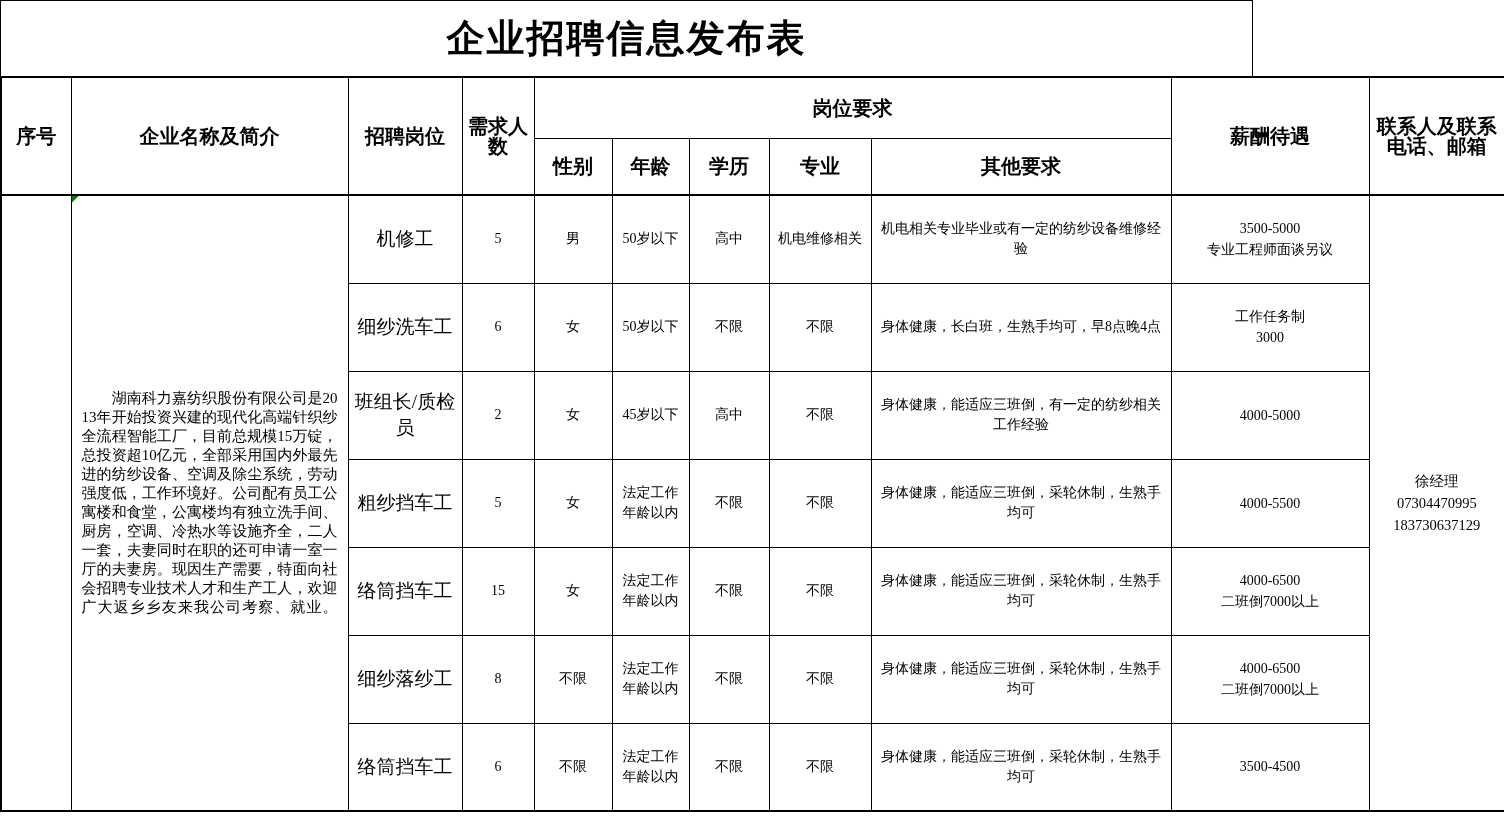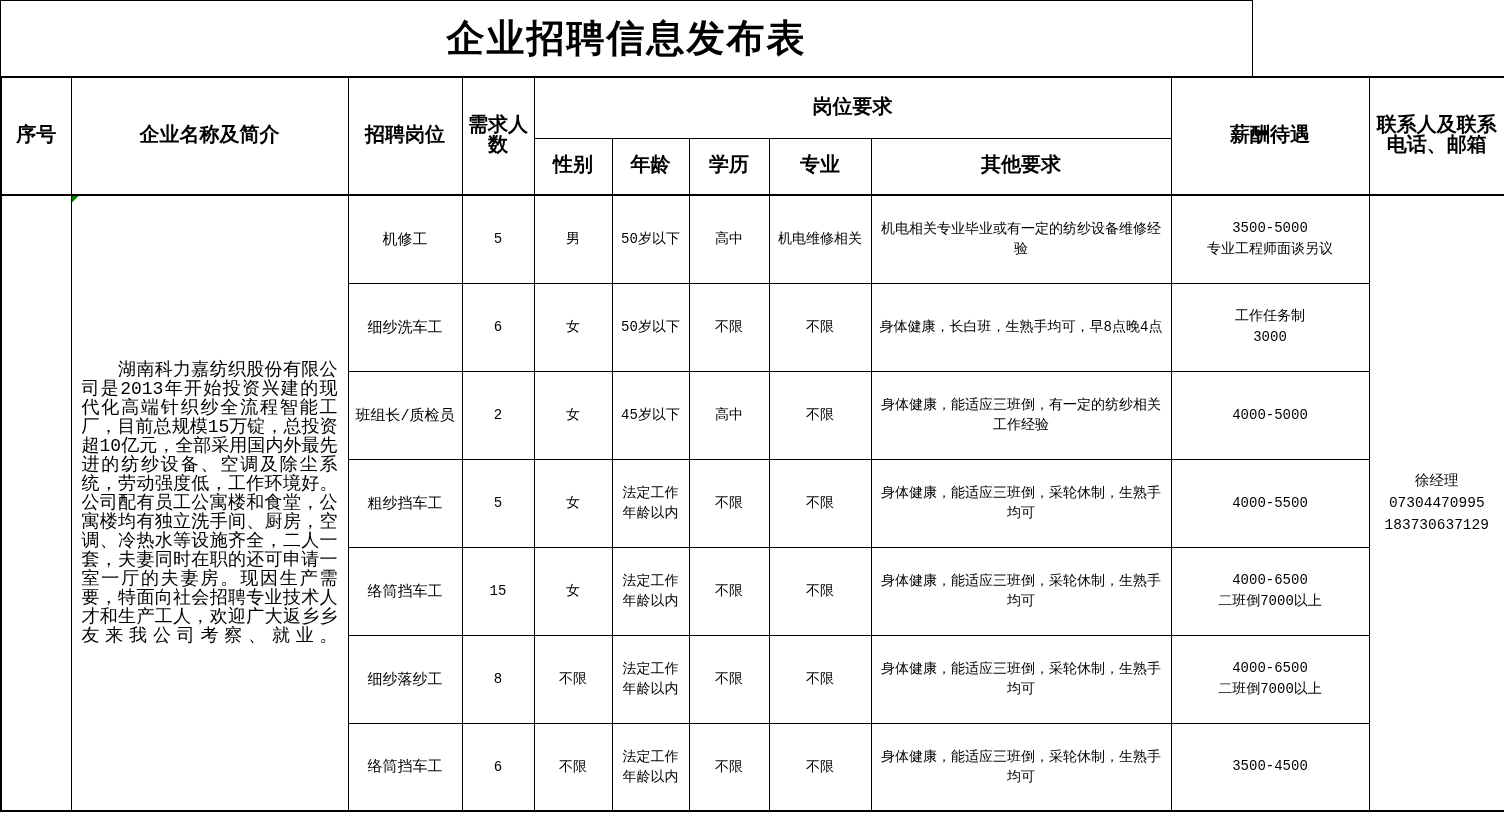--- a/index.html
+++ b/index.html
@@ -2,21 +2,21 @@
 <html><head>
 <meta charset="utf-8">
 <style>
   * { box-sizing: border-box; margin: 0; padding: 0; }
   html, body { background: #ffffff; }
   body {
     width: 1504px;
     font-family: "Liberation Serif", "DejaVu Serif", serif;
     color: #000;
   }
-  .sheet { width: 1253px; height: 817px; background: #fff; position: relative; font-family: Liberation Mono, monospace; }
+  .sheet { width: 1253px; height: 817px; background: #fff; position: relative; }
 
   .title-row {
     height: 76px;
     border: 1px solid #000;
     border-bottom: none;
     display: flex;
     align-items: center;
     justify-content: center;
   }
   .title {
@@ -46,33 +46,33 @@
   tr.hdr1 { height: 61px; }
   tr.hdr2 { height: 57px; }
   tr.datarow { height: 88px; }
 
   .company-cell {
     position: relative;
     padding: 0 10px;
     vertical-align: middle;
   }
   .company-text {
-    font-size: 18px;
+    font-size: 15px;
     line-height: 19px;
     text-align: justify;
     text-align-last: justify;
   }
   .green-tri {
     position: absolute;
     top: 0; left: 0;
     width: 7px; height: 7px;
     background: #008000;
     clip-path: polygon(0 0, 100% 0, 0 100%);
   }
-  .pos-cell { font-size: 15px; }
+  .pos-cell { font-size: 19px; }
   .age-cell { line-height: 20px; padding: 20px 4px; }
   .other-cell {
     text-align: center;
     padding: 2px 6px;
     line-height: 20px;
   }
   .salary-cell { white-space: pre-line; line-height: 21px; }
   .contact-cell { white-space: normal; line-height: 22px; font-size: 14.5px; margin-top: 16px; }
 </style>
 </head>

